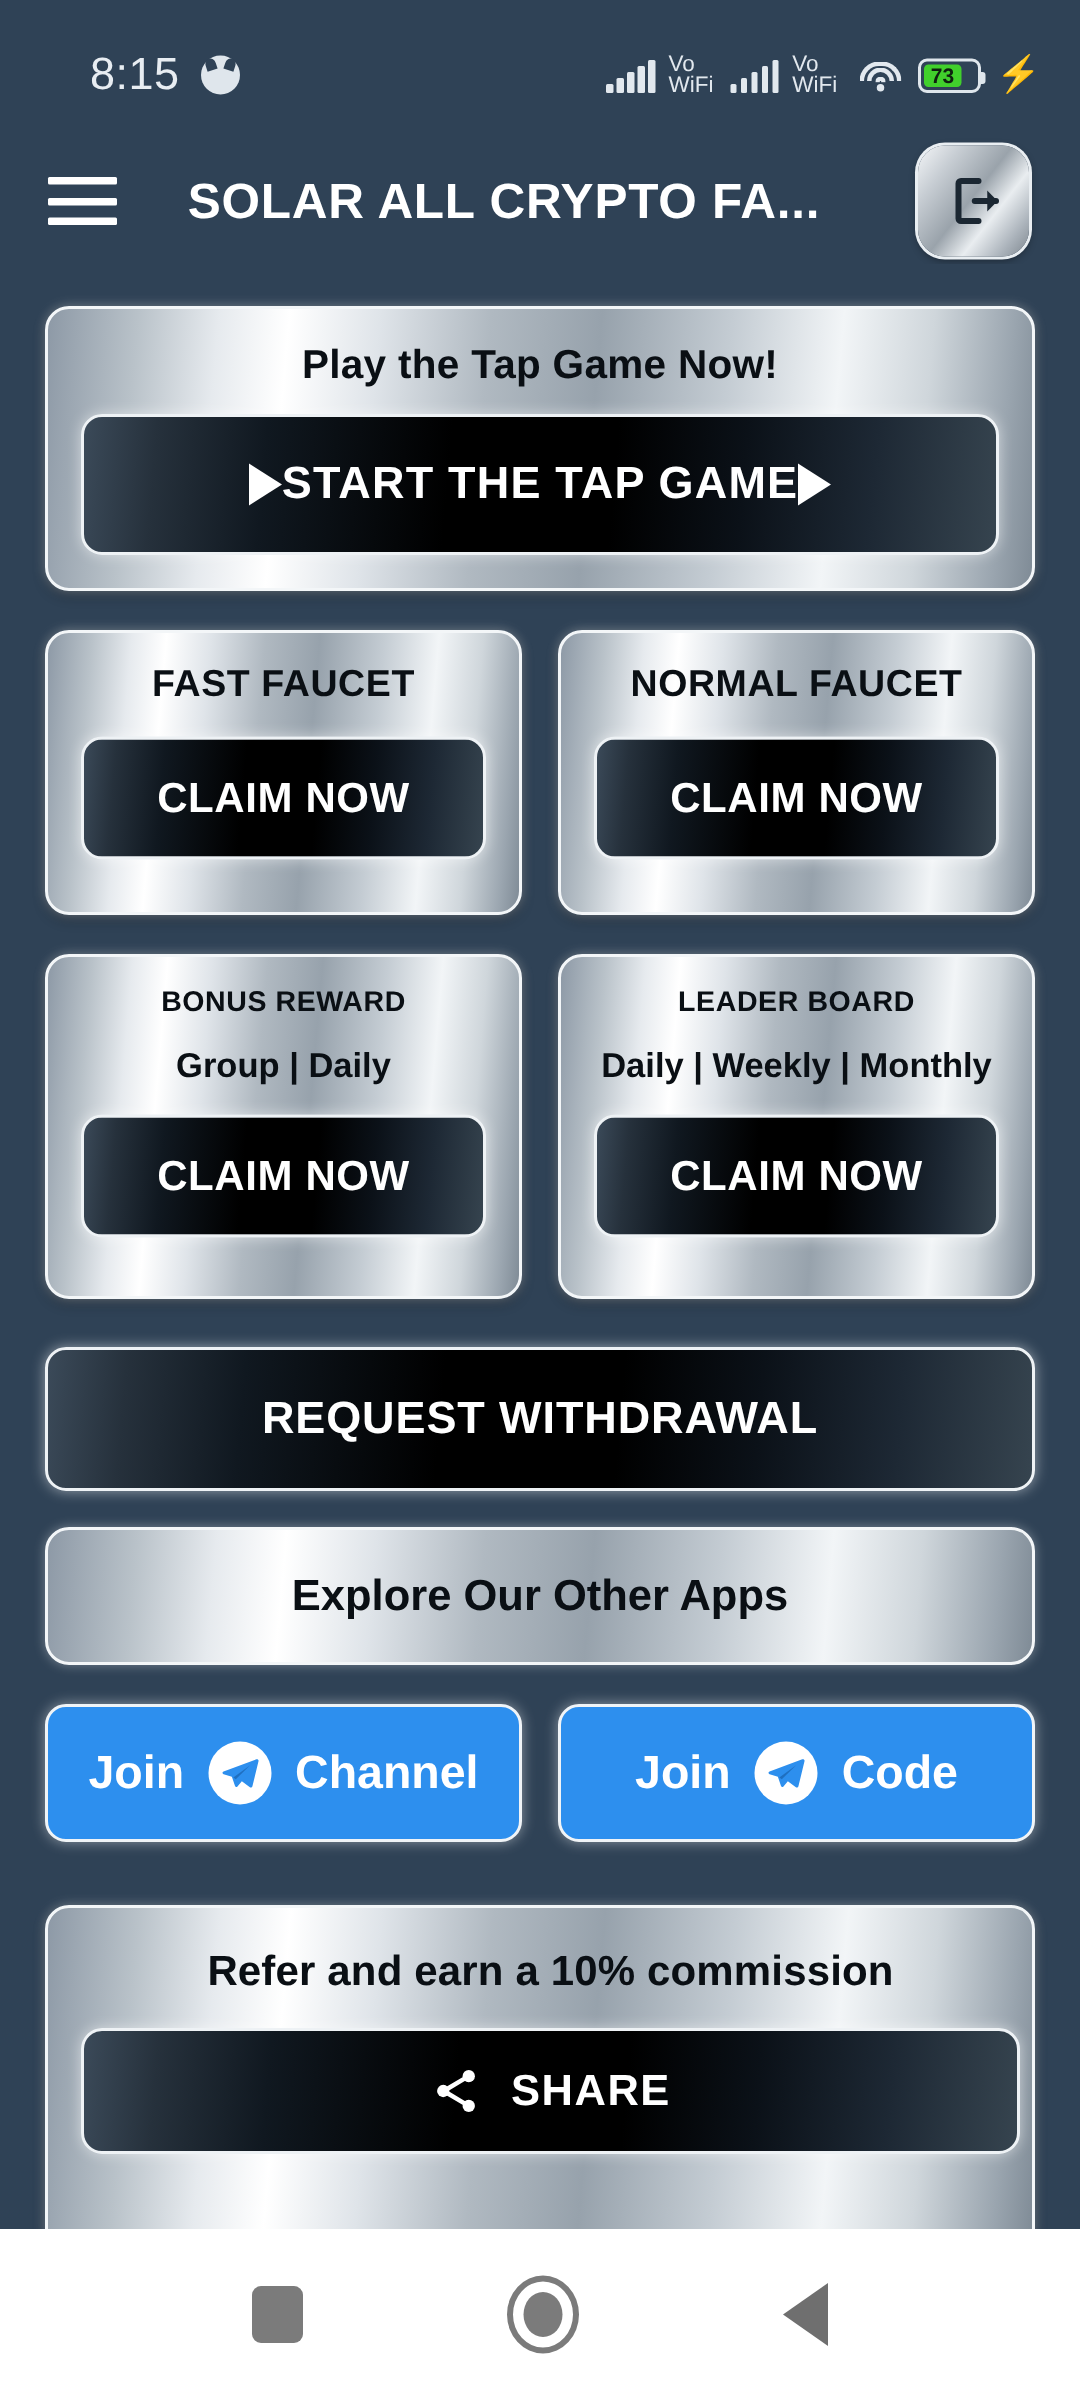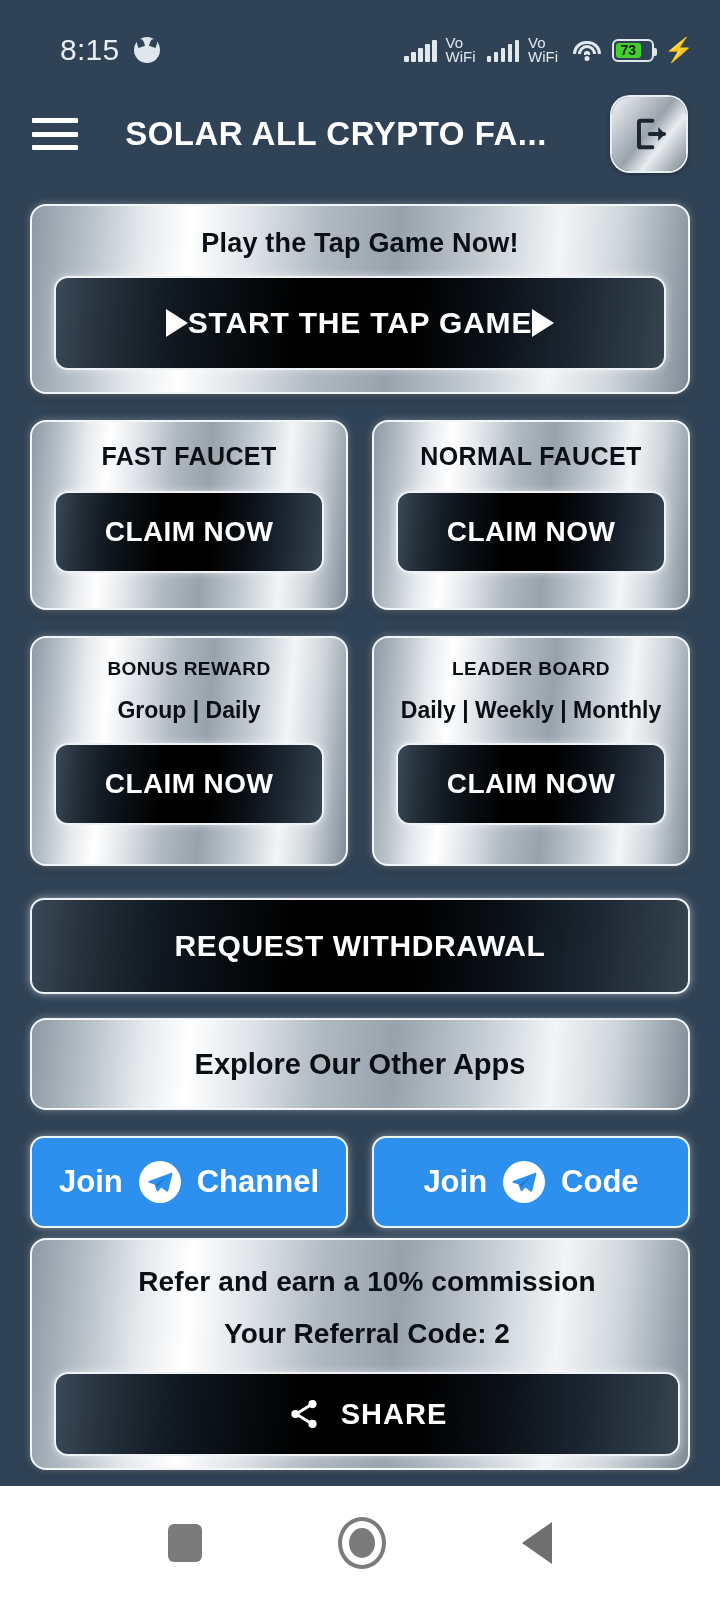--- a/index.html
+++ b/index.html
@@ -149,21 +149,21 @@
   
   .tg-row{ display:flex; gap:24px; margin-top:26px;}
   .tgbtn{ flex:1; height:92px; background:#2d8fee; border-radius:14px;
      border:2px solid #f0f4f7; box-shadow:0 0 9px rgba(255,255,255,.45);
      display:flex;align-items:center;justify-content:center; gap:16px;
      color:#ffffff; font-size:31px; font-weight:bold; cursor:pointer;}
   .tg-ic{ width:42px;height:42px;border-radius:50%;background:#ffffff;
      display:flex;align-items:center;justify-content:center; flex:none;}
 
   
-  .refcard{ margin-top:10px; padding:26px 8px 0 22px;
+  .refcard{ margin-top:42px; padding:26px 8px 0 22px;
      display:flex;flex-direction:column;align-items:center; height:232px; overflow:hidden;}
   .ref-l1{ font-size:28px;font-weight:bold;color:#0a0f14; letter-spacing:.1px;}
   .ref-l2{ font-size:28px;font-weight:bold;color:#0a0f14; margin-top:20px;}
   .sharebtn{ width:100%; height:84px; margin-top:22px; gap:20px;
      font-size:29px;font-weight:bold; letter-spacing:1px;}
 
   
   .navbar{
     position:absolute;bottom:0;left:0;right:0;height:114px;background:#ffffff;
     display:flex;align-items:center;justify-content:space-around; padding:0 100px;
@@ -304,21 +304,20 @@
           <path d="M21.3 4.2 L2.6 11.1 c-.8.3-.8 1.4 .05 1.6 l4.7 1.4 1.8 5.3 c.2.6 1 .75 1.4 .25 l2.5-2.9 4.6 3.4 c.5 .4 1.3 .1 1.45-.55 L22.6 5.2 c.15-.75-.6-1.3-1.3-1z" fill="#2d8fee"></path>
           <path d="M8.2 14.5 L17.8 7.6 L9.6 15.6 z" fill="#1f6fc0"></path>
         </svg>
       </span>
       <span>Code</span>
     </div>
   </div>
 
   <div class="card metal refcard">
     <div class="ref-l1">Refer and earn a 10% commission</div>
-    <div class="ref-l2">Your Referral Code: 2</div>
     <div class="darkbtn sharebtn">
       <svg width="34" height="34" viewBox="0 0 24 24">
         <circle cx="18" cy="5" r="2.9" fill="#ffffff"></circle>
         <circle cx="18" cy="19" r="2.9" fill="#ffffff"></circle>
         <circle cx="6" cy="12" r="2.9" fill="#ffffff"></circle>
         <path d="M8.4 10.7 L15.6 6.4 M8.4 13.3 L15.6 17.6" stroke="#ffffff" stroke-width="2.1" fill="none" stroke-linecap="round"></path>
       </svg>
       <span>SHARE</span>
     </div>
   </div>

